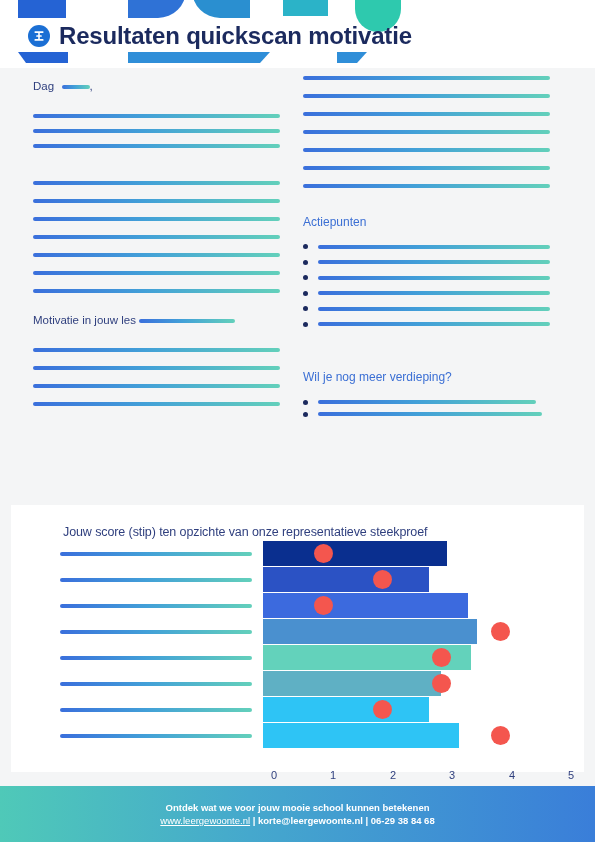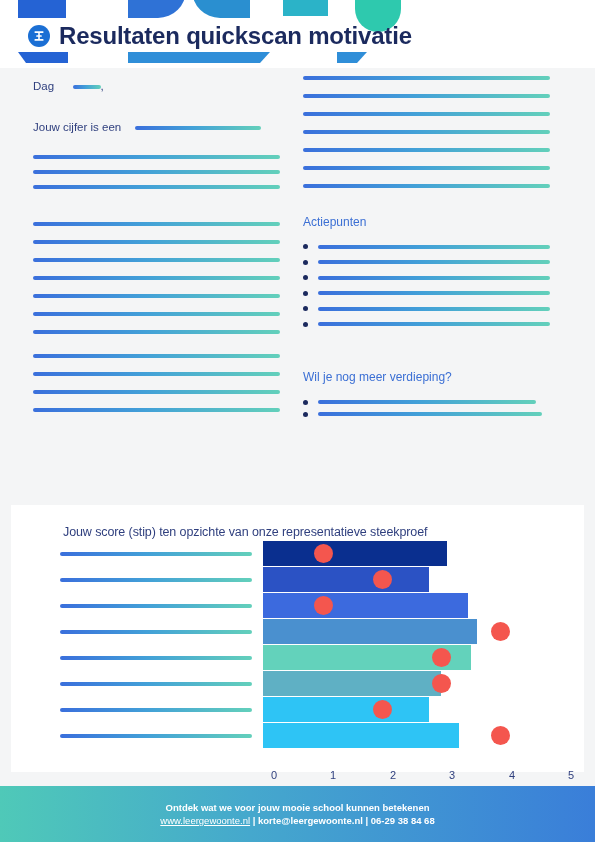--- a/index.html
+++ b/index.html
@@ -68,21 +68,21 @@
   
   .bar {
     display: inline-block; vertical-align: middle;
     height: 4px; border-radius: 2px;
     background: linear-gradient(90deg, #3a6fdc 0%, #42a0d8 45%, #63d0bb 100%);
   }
   .bar-row { margin-bottom: 11px; line-height: 0; }
   .bar-full { display: block; width: 100%; }
 
   .inline-row { white-space: nowrap; line-height: 1; }
-  .inline-row .heading { margin-right: 14px; }
+  .inline-row .heading { margin-right: 3px; }
 
   ul.bullets { list-style: none; }
   ul.bullets li {
     display: flex; align-items: center; gap: 10px; margin-bottom: 10.5px;
   }
   ul.bullets li .dot {
     width: 5px; height: 5px; border-radius: 50%; background: #1b2a5e; flex: none;
   }
   ul.bullets li .bar { flex: 1; }
 
@@ -159,23 +159,20 @@
 
   <div class="body-area">
 
     <div class="col col-left">
 
       <div class="inline-row" style="margin-top:10px;">
         <span class="heading">Dag</span>
         <span class="bar" style="width:28px;"></span><span class="heading">,</span>
       </div>
 
-      <div class="inline-row" style="margin-top:25px;">
-        <span class="heading">Jouw cijfer is een</span><span class="bar" style="width:126px;"></span>
-      </div>
 
       <div style="margin-top:20px;">
         <div class="bar-row">
             <span class="bar bar-full"></span>
           </div>
         <div class="bar-row">
             <span class="bar bar-full"></span>
           </div>
         <div class="bar-row">
             <span class="bar bar-full"></span>
@@ -199,20 +196,23 @@
             <span class="bar bar-full"></span>
           </div>
         <div class="bar-row" style="margin-bottom:14px;">
             <span class="bar bar-full"></span>
           </div>
         <div class="bar-row" style="margin-bottom:14px;">
             <span class="bar bar-full"></span>
           </div>
       </div>
 
+      <div class="inline-row" style="margin-top:19px;">
+        <span class="heading">Motivatie in jouw les</span><span class="bar" style="width:96px;"></span>
+      </div>
 
       <div style="margin-top:20px;">
         <div class="bar-row" style="margin-bottom:14px;">
             <span class="bar bar-full"></span>
           </div>
         <div class="bar-row" style="margin-bottom:14px;">
             <span class="bar bar-full"></span>
           </div>
         <div class="bar-row" style="margin-bottom:14px;">
             <span class="bar bar-full"></span>

